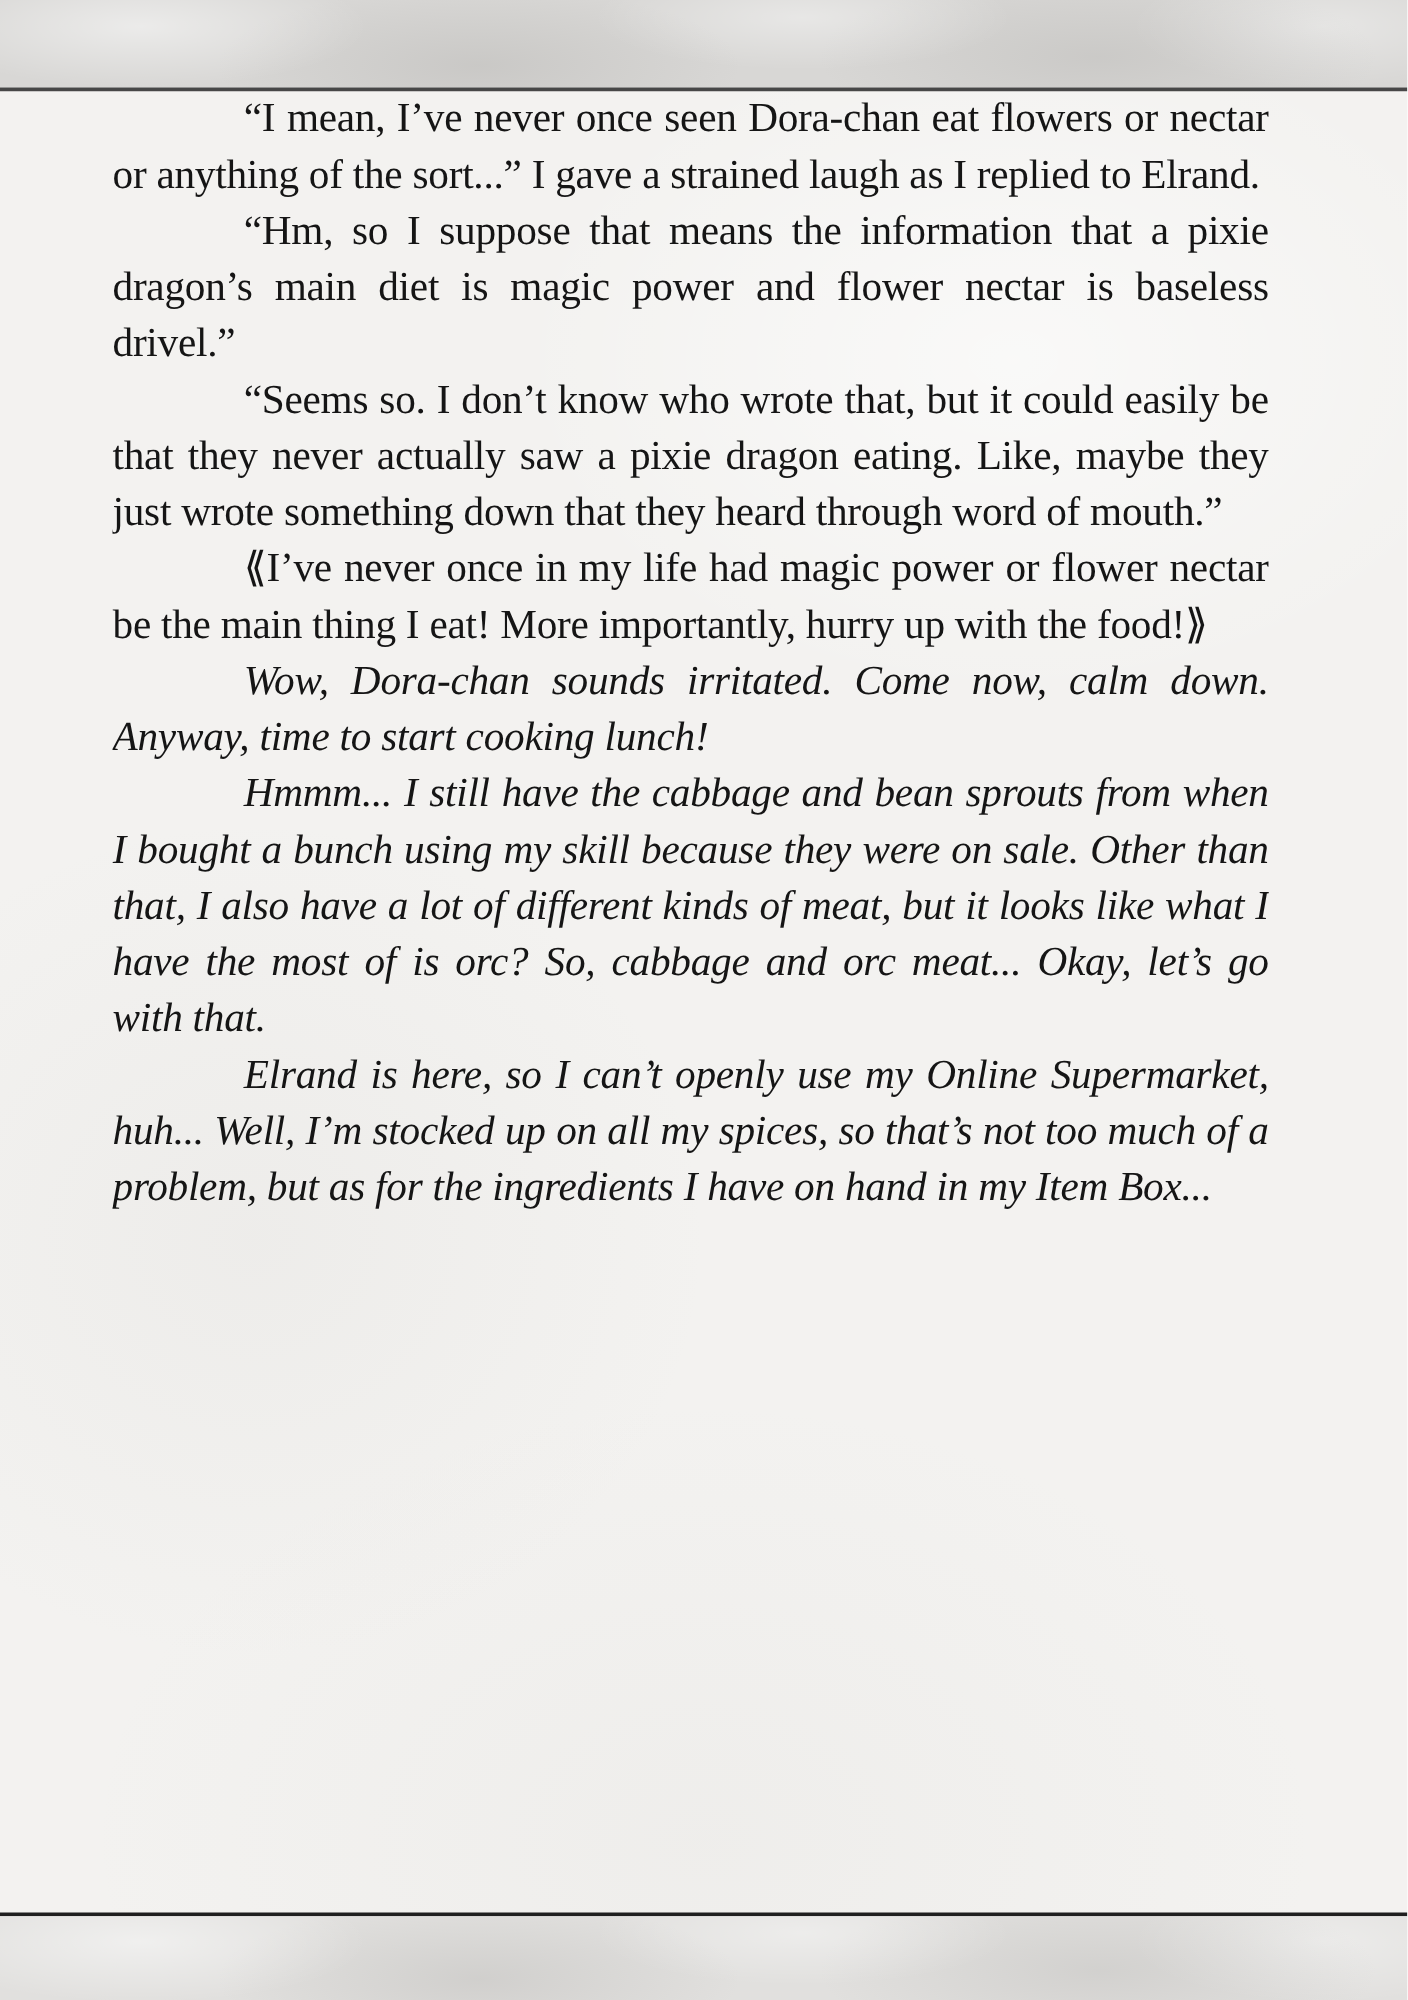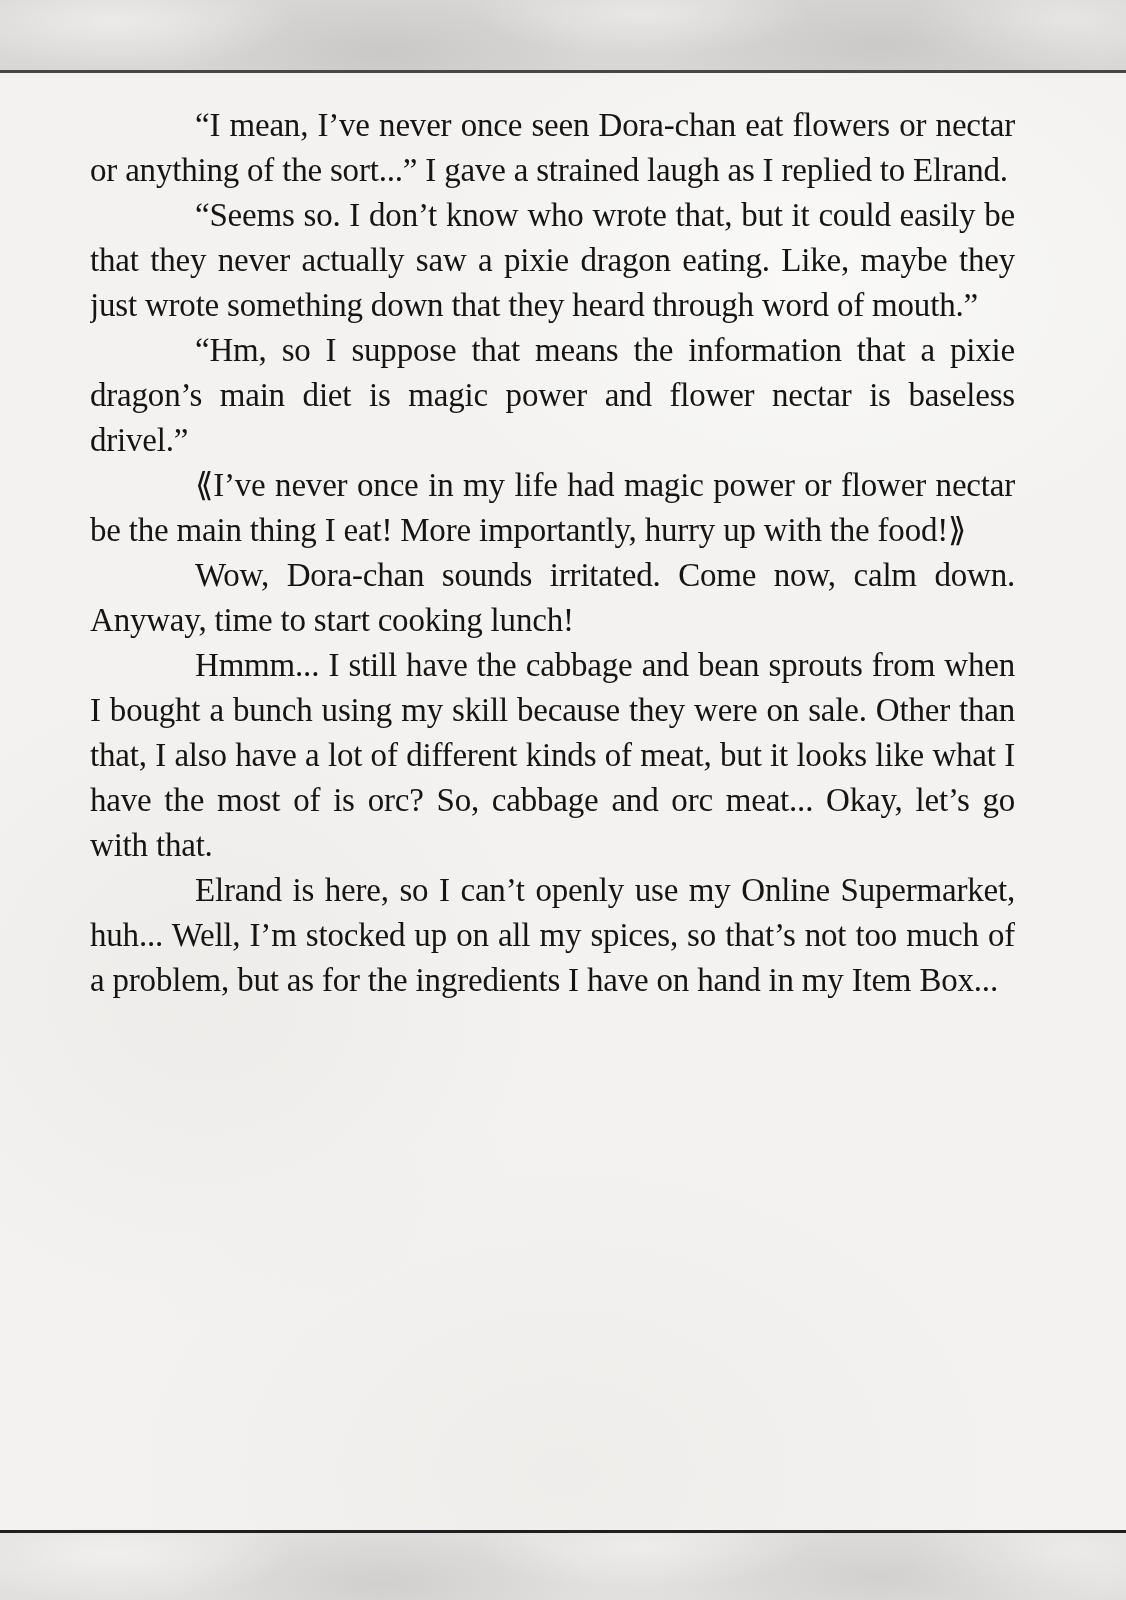--- a/index.html
+++ b/index.html
@@ -40,46 +40,46 @@
     height: 3px;
   }
   .rule-top { top: 70px; background: #474747; }
   .rule-bottom { top: 1530px; background: #1f1f1f; }
   .text-area {
     position: absolute;
     top: 73px;
     left: 90px;
     width: 925px;
     height: 1175px;
-    padding-top: 30px;
     box-sizing: border-box;
     overflow: hidden;
     color: #151515;
   }
   .para {
     margin: 0;
     font-size: 33px;
     line-height: 45px;
     text-align: justify;
     text-indent: 105px;
     letter-spacing: -0.2px;
   }
   .para.italic {
+    font-style: italic;
   }
 </style>
 </head>
 <body>
 
 <div class="page">
   <div class="margin-band band-top"></div>
   <div class="rule rule-top"></div>
   <main class="text-area">
       <p class="para normal">“I mean, I’ve never once seen Dora-chan eat flowers or nectar or anything of the sort...” I gave a strained laugh as I replied to Elrand.</p>
+      <p class="para normal">“Hm, so I suppose that means the information that a pixie dragon’s main diet is magic power and flower nectar is baseless drivel.”</p>
       <p class="para normal">“Seems so. I don’t know who wrote that, but it could easily be that they never actually saw a pixie dragon eating. Like, maybe they just wrote something down that they heard through word of mouth.”</p>
-      <p class="para normal">“Hm, so I suppose that means the information that a pixie dragon’s main diet is magic power and flower nectar is baseless drivel.”</p>
       <p class="para normal">⟪I’ve never once in my life had magic power or flower nectar be the main thing I eat! More importantly, hurry up with the food!⟫</p>
       <p class="para italic">Wow, Dora-chan sounds irritated. Come now, calm down. Anyway, time to start cooking lunch!</p>
       <p class="para italic">Hmmm... I still have the cabbage and bean sprouts from when I bought a bunch using my skill because they were on sale. Other than that, I also have a lot of different kinds of meat, but it looks like what I have the most of is orc? So, cabbage and orc meat... Okay, let’s go with that.</p>
       <p class="para italic">Elrand is here, so I can’t openly use my Online Supermarket, huh... Well, I’m stocked up on all my spices, so that’s not too much of a problem, but as for the ingredients I have on hand in my Item Box...</p>
     </main>
   <div class="rule rule-bottom"></div>
   <div class="margin-band band-bottom"></div>
 </div>
 
 </body></html>

